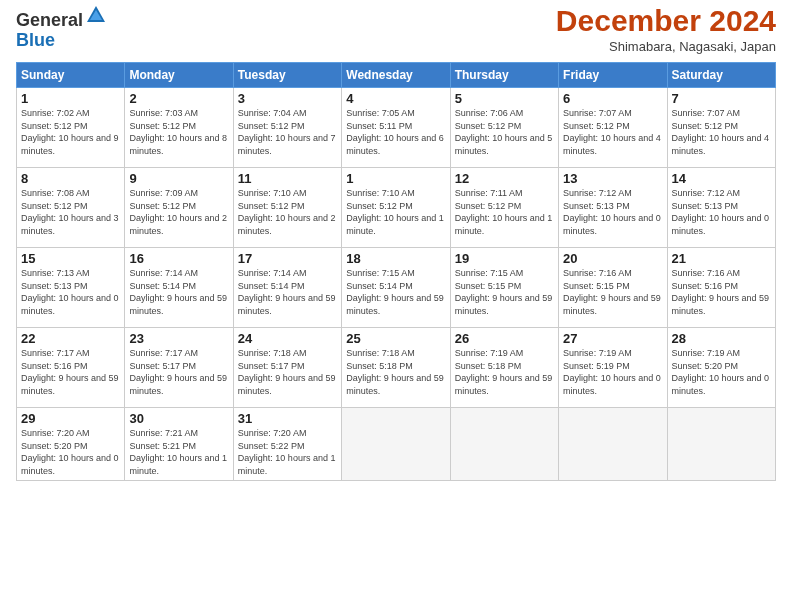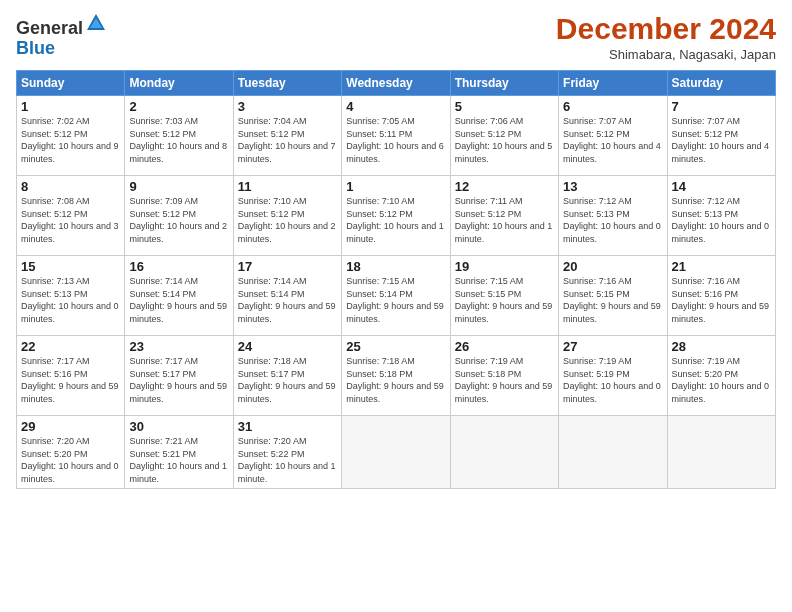--- a/index.html
+++ b/index.html
@@ -6,21 +6,21 @@
     body {
       font-family: Arial, sans-serif;
       background: #fff;
       width: 792px;
       height: 612px;
       overflow: hidden;
     }
     .page {
       width: 792px;
       height: 612px;
-      padding: 12px 16px;
+      padding: 4px 16px;
       background: #fff;
     }
     .header {
       display: flex;
       justify-content: space-between;
       align-items: flex-start;
       margin-bottom: 8px;
     }
     .logo {
       display: flex;

